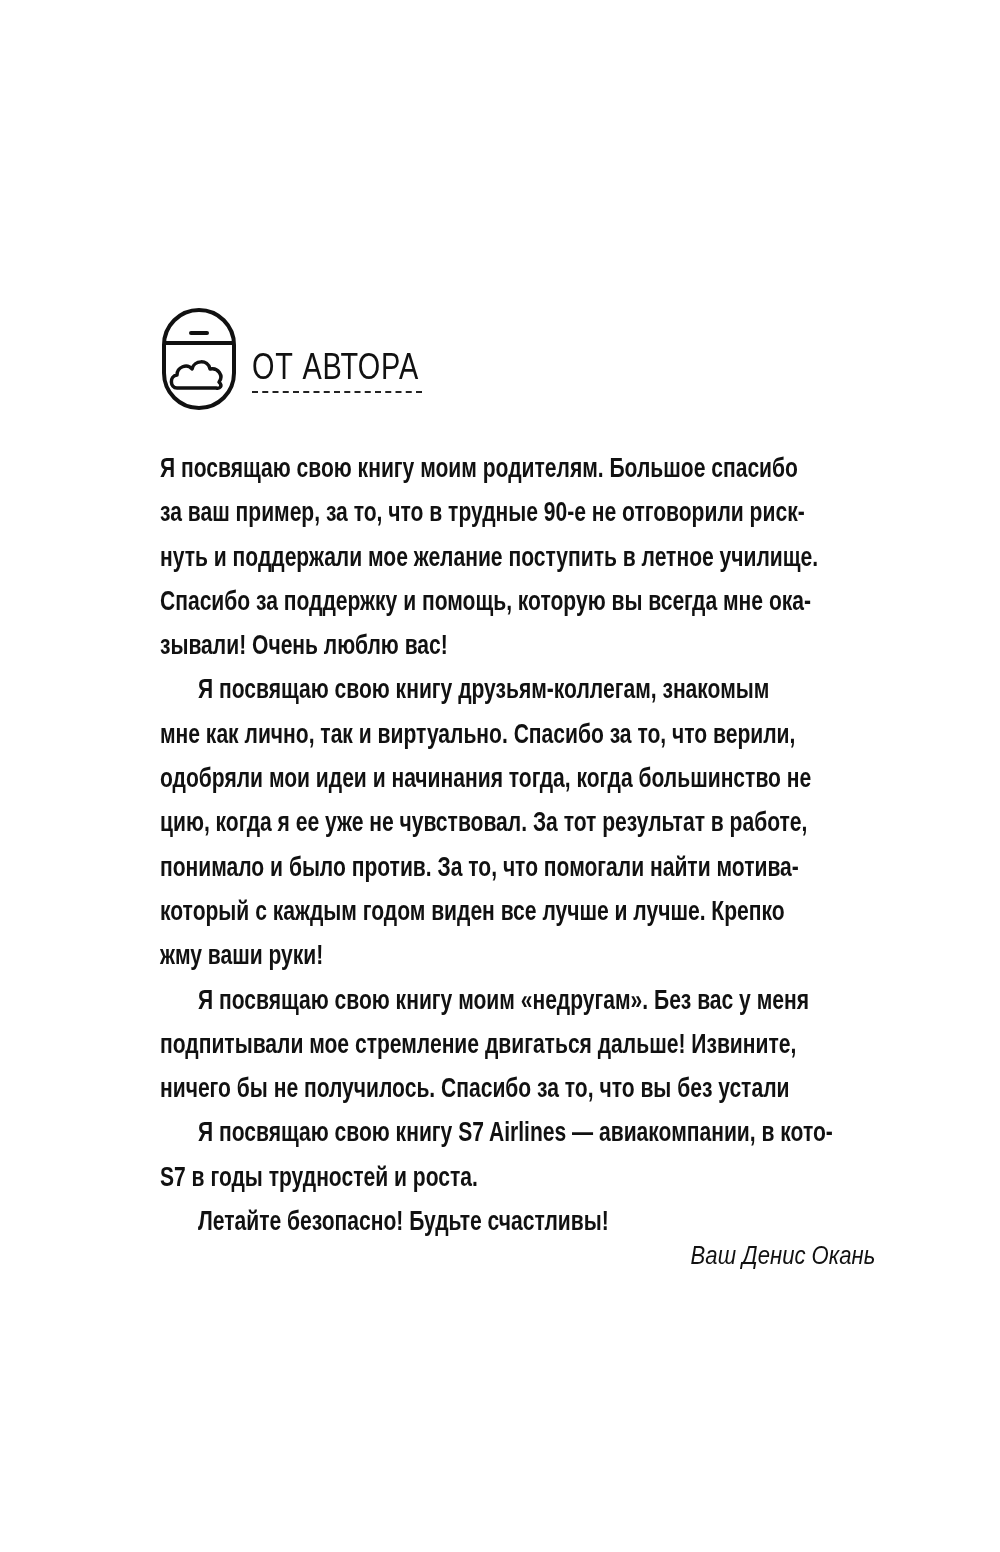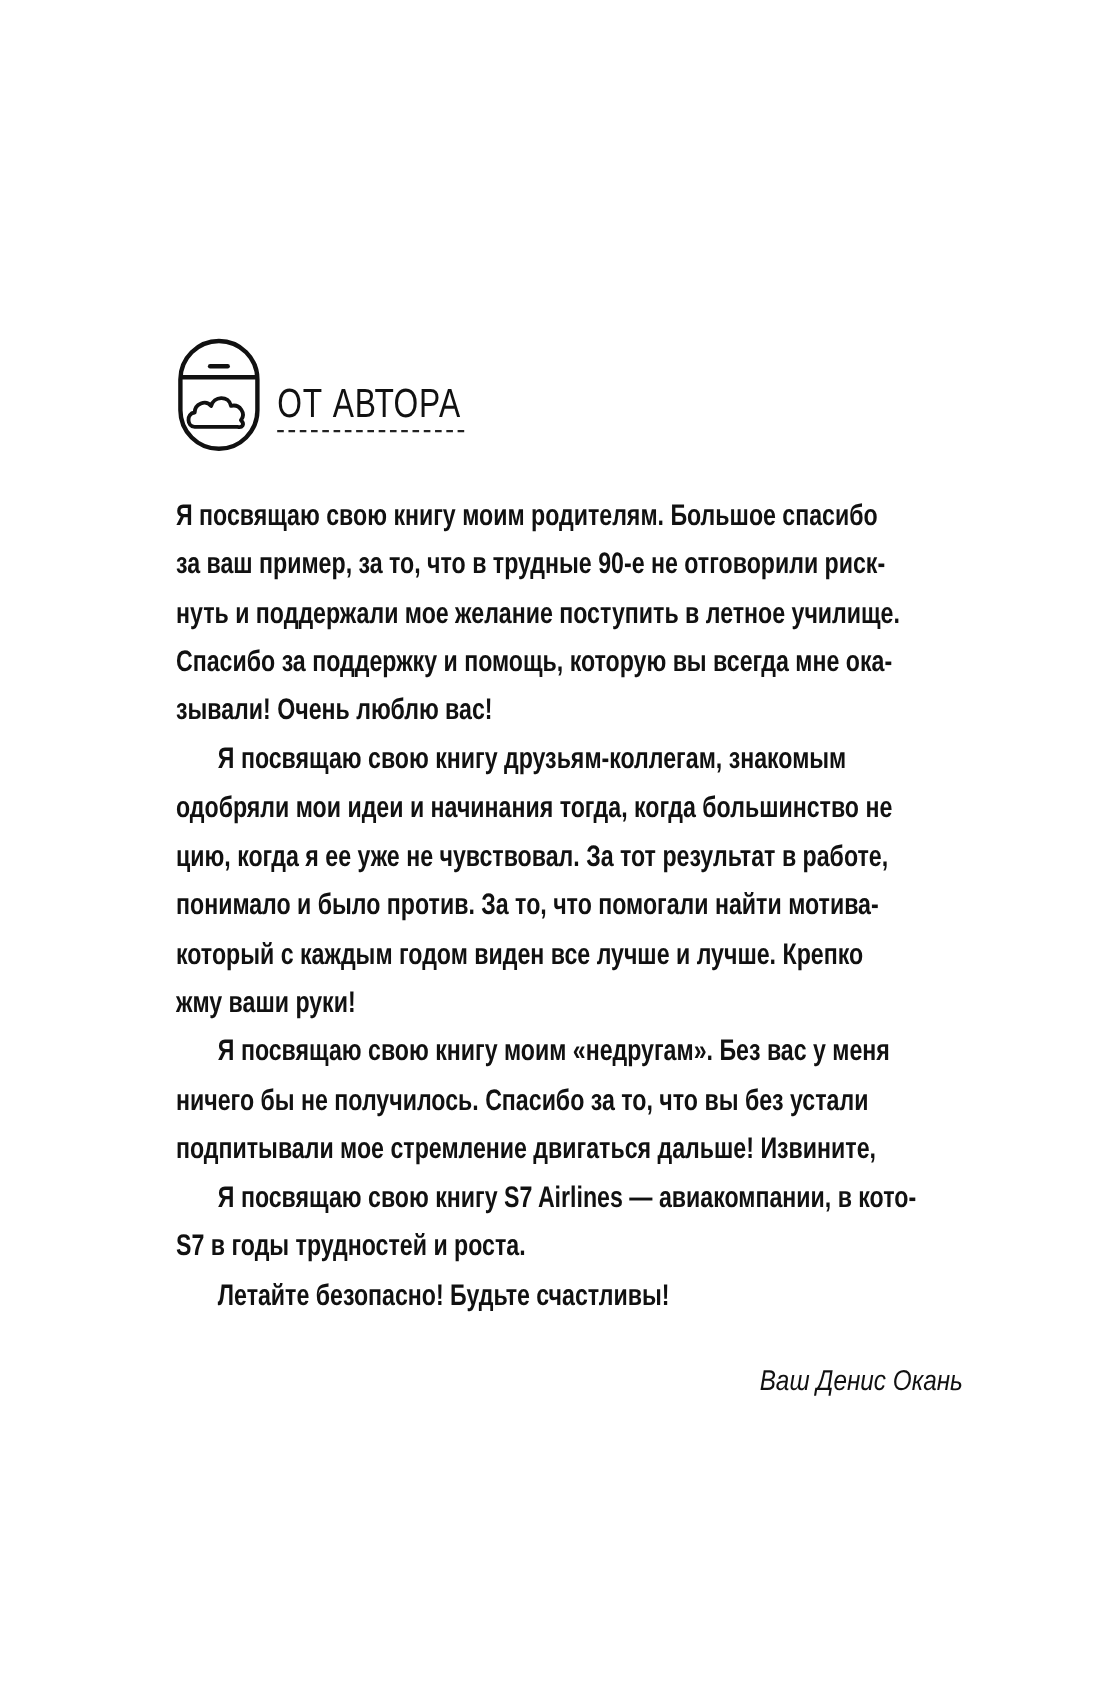--- a/index.html
+++ b/index.html
@@ -31,27 +31,28 @@
     <div class="title-rule"></div>
   </div>
 
   <div class="body-text" id="body-text">
       <div class="line"><span style="transform: scaleX(0.78);">Я посвящаю свою книгу моим родителям. Большое спасибо</span></div>
       <div class="line"><span style="transform: scaleX(0.78);">за ваш пример, за то, что в трудные 90-е не отговорили риск-</span></div>
       <div class="line"><span style="transform: scaleX(0.78);">нуть и поддержали мое желание поступить в летное училище.</span></div>
       <div class="line"><span style="transform: scaleX(0.78);">Спасибо за поддержку и помощь, которую вы всегда мне ока-</span></div>
       <div class="line"><span style="transform: scaleX(0.78);">зывали! Очень люблю вас!</span></div>
       <div class="line indent"><span style="transform: scaleX(0.78);">Я посвящаю свою книгу друзьям-коллегам, знакомым</span></div>
+      <div class="line"><span style="transform: scaleX(0.78);">мне как лично, так и виртуально. Спасибо за то, что верили,</span></div>
       <div class="line"><span style="transform: scaleX(0.78);">одобряли мои идеи и начинания тогда, когда большинство не</span></div>
       <div class="line"><span style="transform: scaleX(0.78);">цию, когда я ее уже не чувствовал. За тот результат в работе,</span></div>
       <div class="line"><span style="transform: scaleX(0.78);">понимало и было против. За то, что помогали найти мотива-</span></div>
       <div class="line"><span style="transform: scaleX(0.78);">который с каждым годом виден все лучше и лучше. Крепко</span></div>
       <div class="line"><span style="transform: scaleX(0.78);">жму ваши руки!</span></div>
       <div class="line indent"><span style="transform: scaleX(0.78);">Я посвящаю свою книгу моим «недругам». Без вас у меня</span></div>
+      <div class="line"><span style="transform: scaleX(0.78);">подпитывали мое стремление двигаться дальше! Извините,</span></div>
       <div class="line"><span style="transform: scaleX(0.78);">ничего бы не получилось. Спасибо за то, что вы без устали</span></div>
-      <div class="line"><span style="transform: scaleX(0.78);">подпитывали мое стремление двигаться дальше! Извините,</span></div>
       <div class="line indent"><span style="transform: scaleX(0.78);">Я посвящаю свою книгу S7 Airlines — авиакомпании, в кото-</span></div>
       <div class="line"><span style="transform: scaleX(0.78);">S7 в годы трудностей и роста.</span></div>
       <div class="line indent"><span style="transform: scaleX(0.78);">Летайте безопасно! Будьте счастливы!</span></div>
     </div>
 
   <div class="signature">Ваш Денис Окань</div>
 </div>
 
 </body></html>

